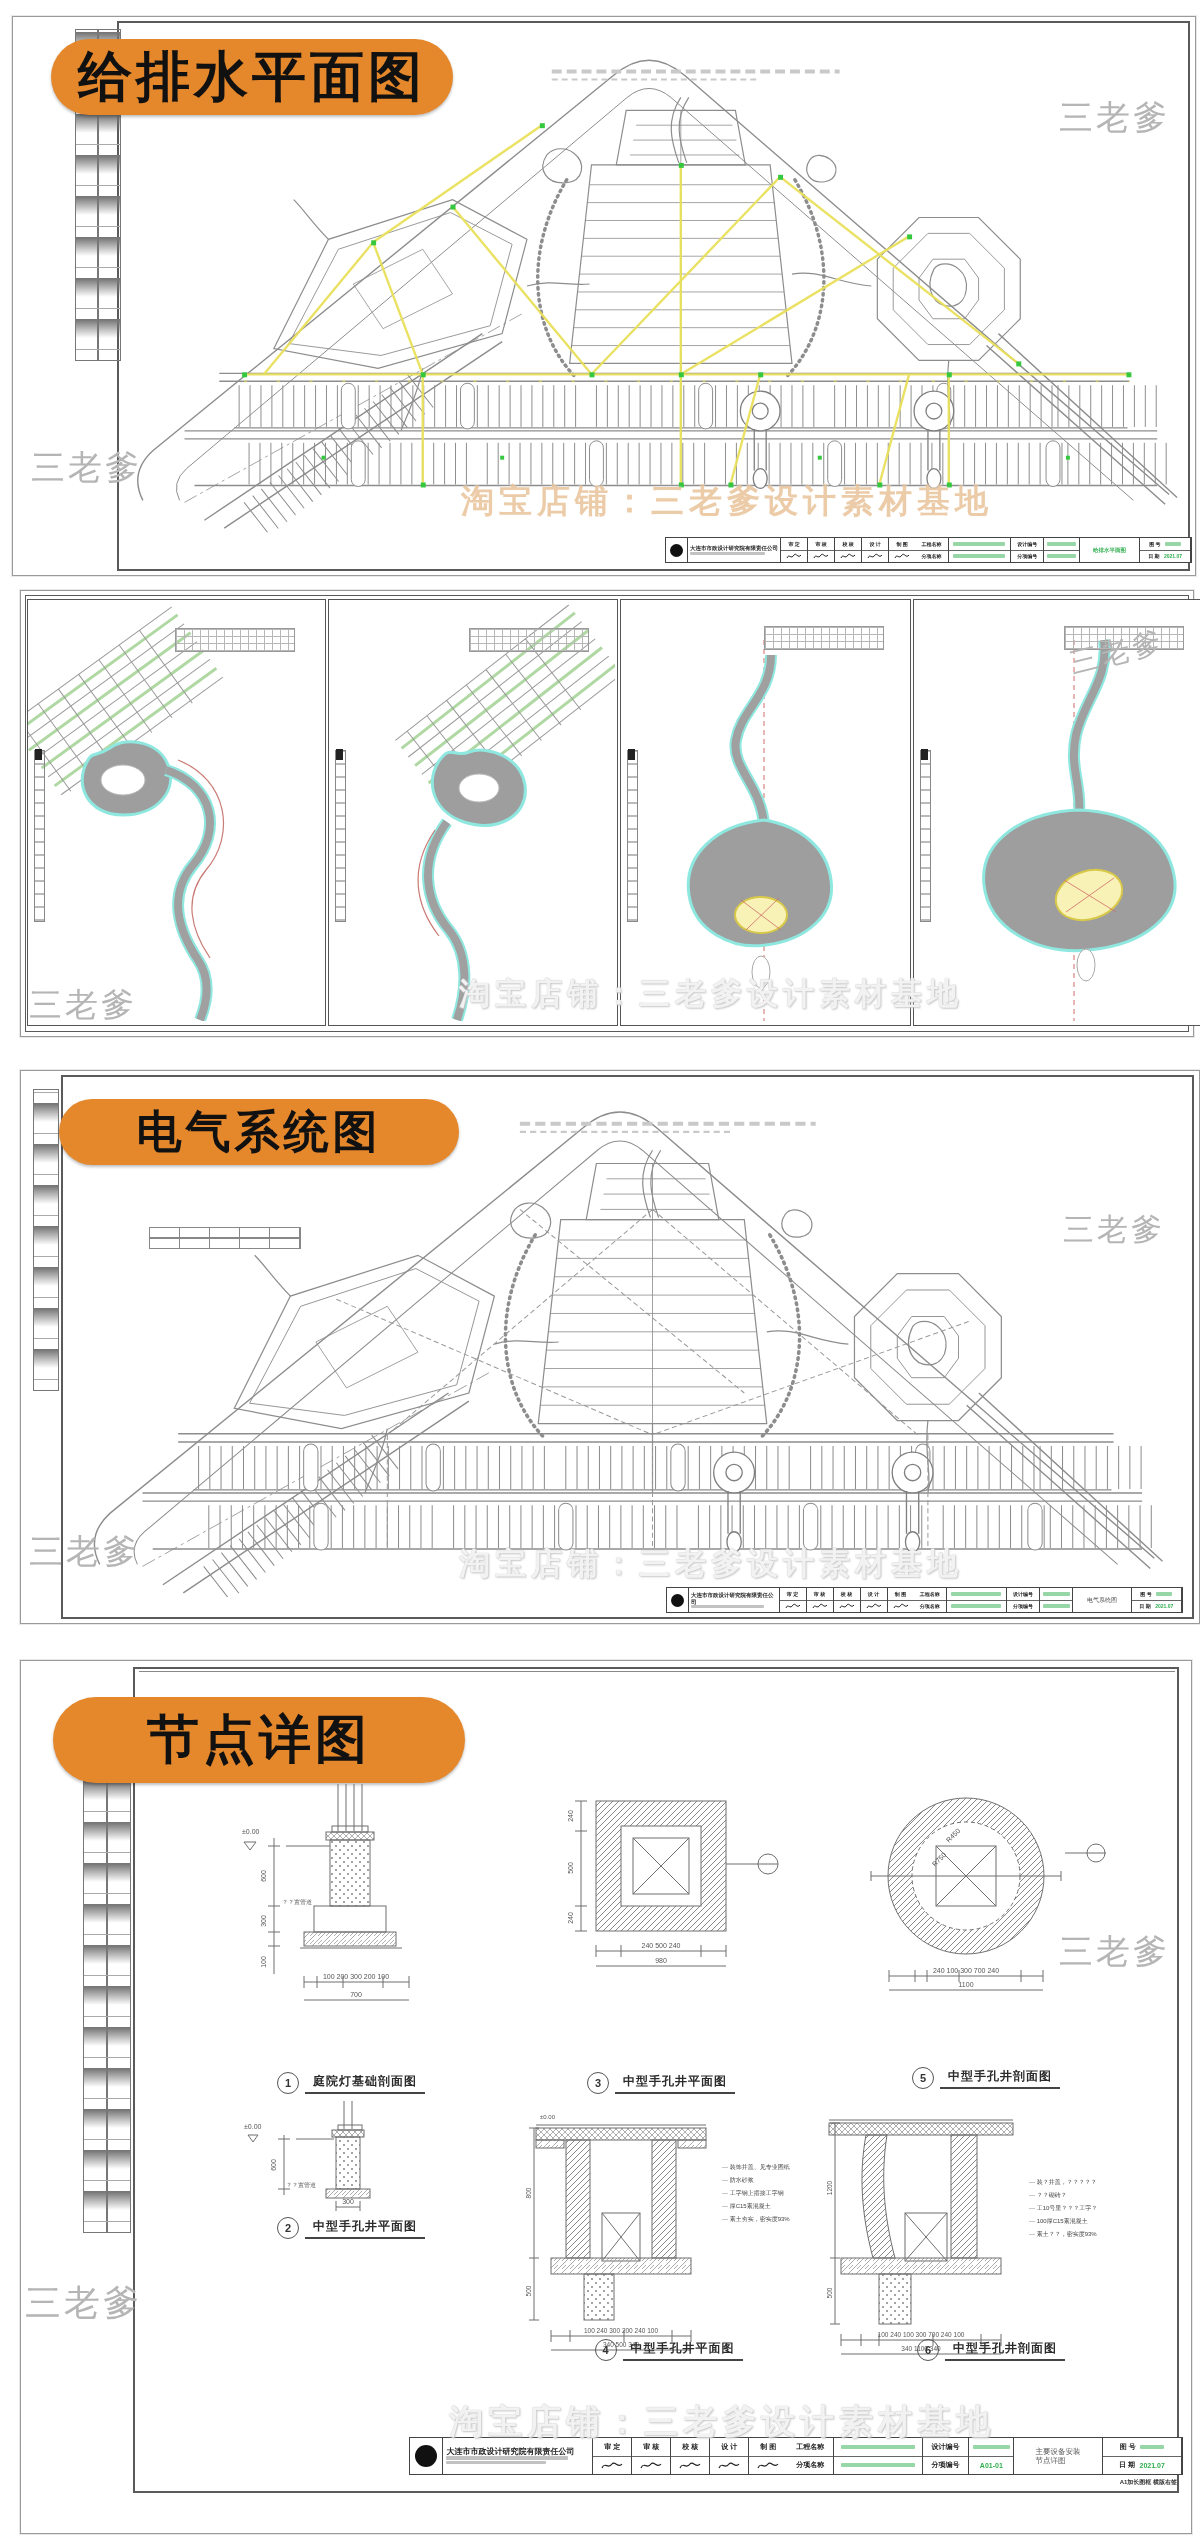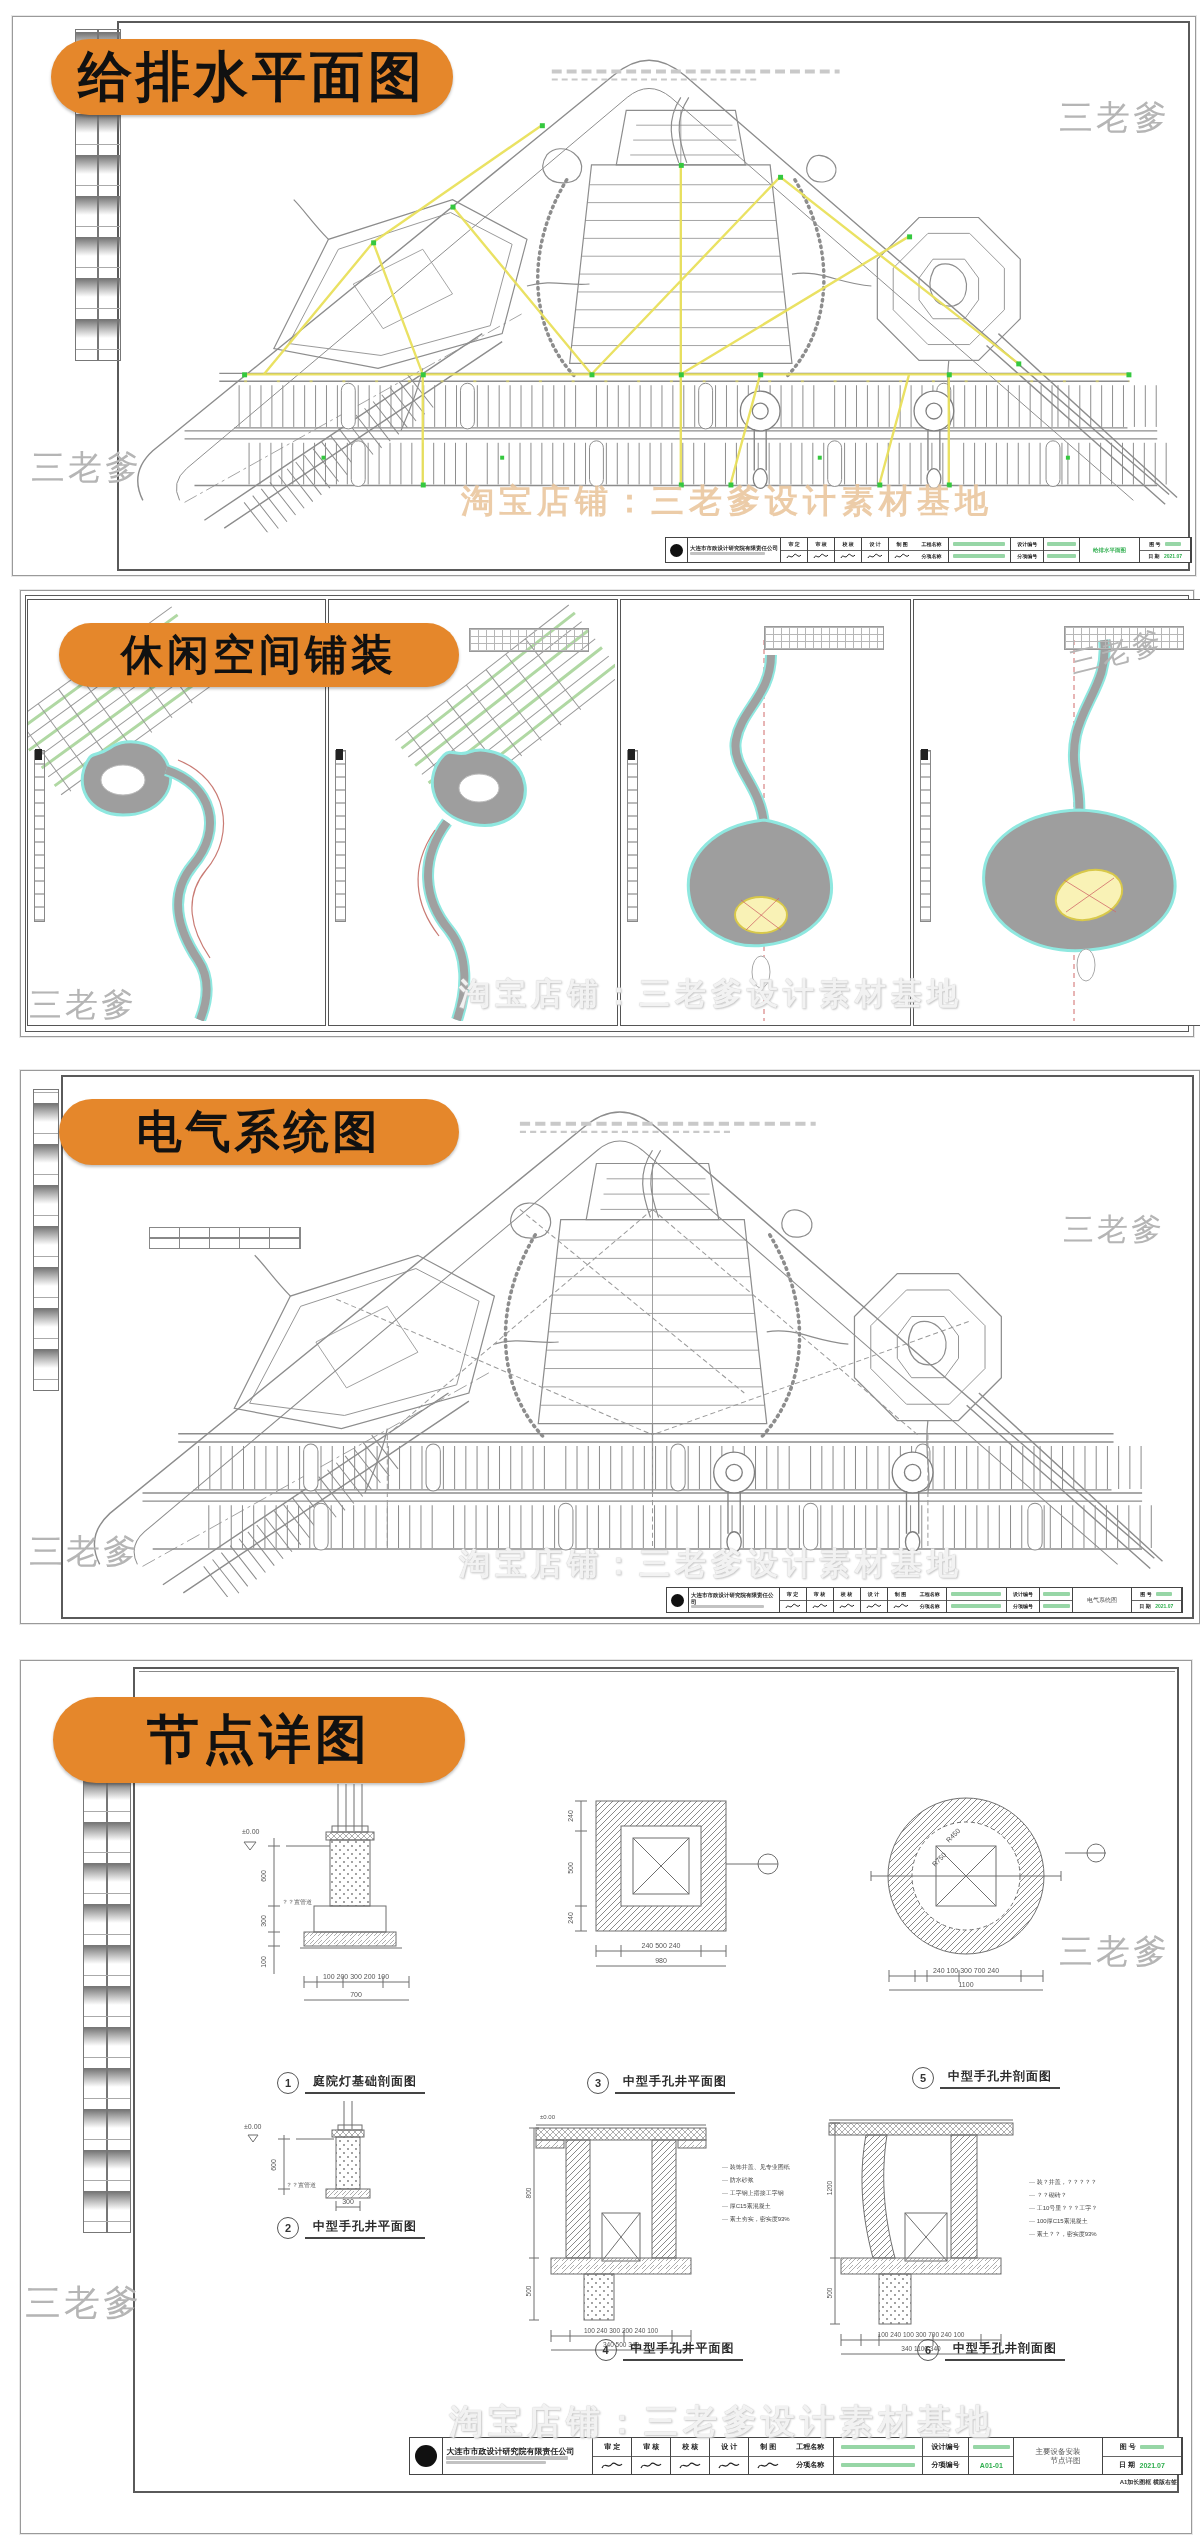--- a/index.html
+++ b/index.html
@@ -371,23 +371,20 @@
         <path d="M190,40 C195,80 170,100 162,135 C155,168 168,185 165,215" fill="none" stroke="#a0a0a0" stroke-width="8"></path>
         <path d="M165,210 C110,212 65,240 70,285 C75,330 125,355 175,350 C230,345 268,315 260,275 C253,238 220,212 165,210 Z" fill="#9e9e9e" stroke="#8fe8e0" stroke-width="3"></path>
         <ellipse cx="175" cy="295" rx="34" ry="24" fill="#f9f2b6" stroke="#d8c84a" stroke-width="2" transform="rotate(-18 175 295)"></ellipse>
         <path d="M150,280 L202,312 M152,312 L200,278" stroke="#d06a6a" stroke-width=".8"></path>
         <ellipse cx="172" cy="365" rx="9" ry="16" fill="#fff" stroke="#aaa"></ellipse>
       </svg>
       <div class="chip" style="right:24px;top:26px;width:118px;height:22px;"></div>
       <div class="pstrip" style="left:6px;top:150px;height:170px;"></div>
     </div>
 
-    <div class="badge" style="left:38px;top:32px;width:400px;height:64px;font-size:42px;">
-        <span>休闲空间铺装</span>
-      </div>
     <span class="wm-brand" style="left:1048px;top:42px;font-size:29px;transform:rotate(-14deg);">三老爹</span>
     <span class="wm-brand" style="left:8px;top:392px;font-size:33px;">三老爹</span>
     <span class="wm-shop wm-light" style="left:438px;top:382px;font-size:31px;">淘宝店铺：三老爹设计素材基地</span>
   </div>
 
   <div class="sheet" style="left:20px;top:1070px;width:1170px;height:552px;padding-left:8px;">
     <div class="frame" style="top:4px;bottom:4px;left:40px;right:5px;"></div>
     <div class="legend" style="left:12px;top:18px;width:24px;height:300px;"></div>
     <div class="minitable" style="left:128px;top:156px;width:150px;height:20px;"></div>
     <svg style="position:absolute;left:48px;top:16px;" width="1116" height="510" viewBox="0 0 1070 500">
@@ -747,21 +744,21 @@
         <div class="tb-half tb-label">设计编号</div>
         <div class="tb-half tb-label">分项编号</div>
       </div>
       <div class="tb-cell" style="width:46px;">
         <div class="tb-half">
             <div class="smudge-g"></div>
           </div>
         <div class="tb-half gtext" style="font-size:7px;">A01-01</div>
       </div>
       <div class="tb-cell" style="width:92px;align-items:center;justify-content:center;">
-        <div class="tb-text" style="font-size:7.5px;color:#555;text-align:right;line-height:1.25;margin:auto;">
+        <div class="tb-text" style="font-size:7.5px;color:#555;text-align:left;line-height:1.25;margin:auto;">
           <div>主要设备安装</div>
           <div>节点详图</div>
         </div>
       </div>
       <div class="tb-cell" style="width:82px;">
         <div class="tb-half"><span class="tb-label">图 号</span>&nbsp;<span class="smudge-g" style="width:24px;display:inline-block;"></span></div>
         <div class="tb-half"><span class="tb-label">日 期</span>&nbsp;<span class="gtext" style="font-size:7px;">2021.07</span></div>
       </div>
       <div class="tb-cell" style="flex:1;">
         <div class="tb-half tb-label">设计阶段</div>

